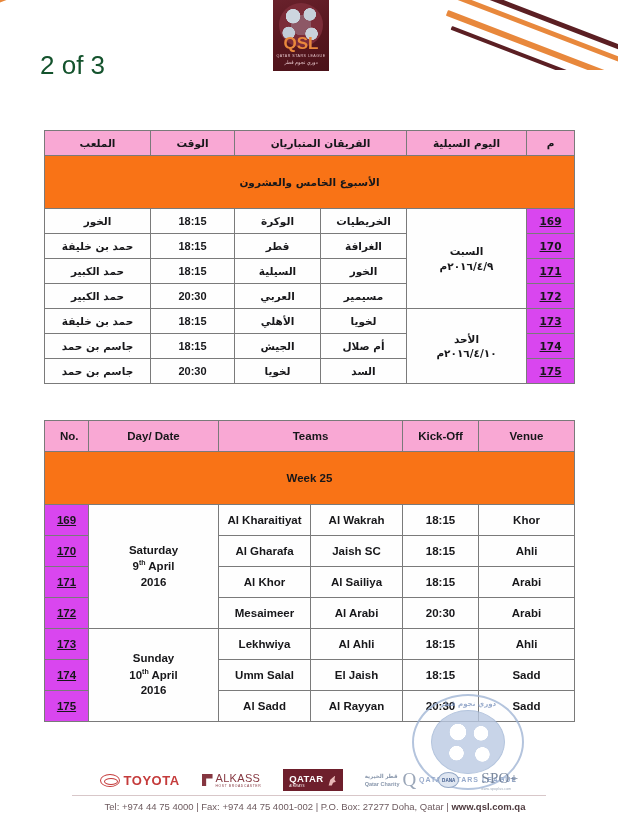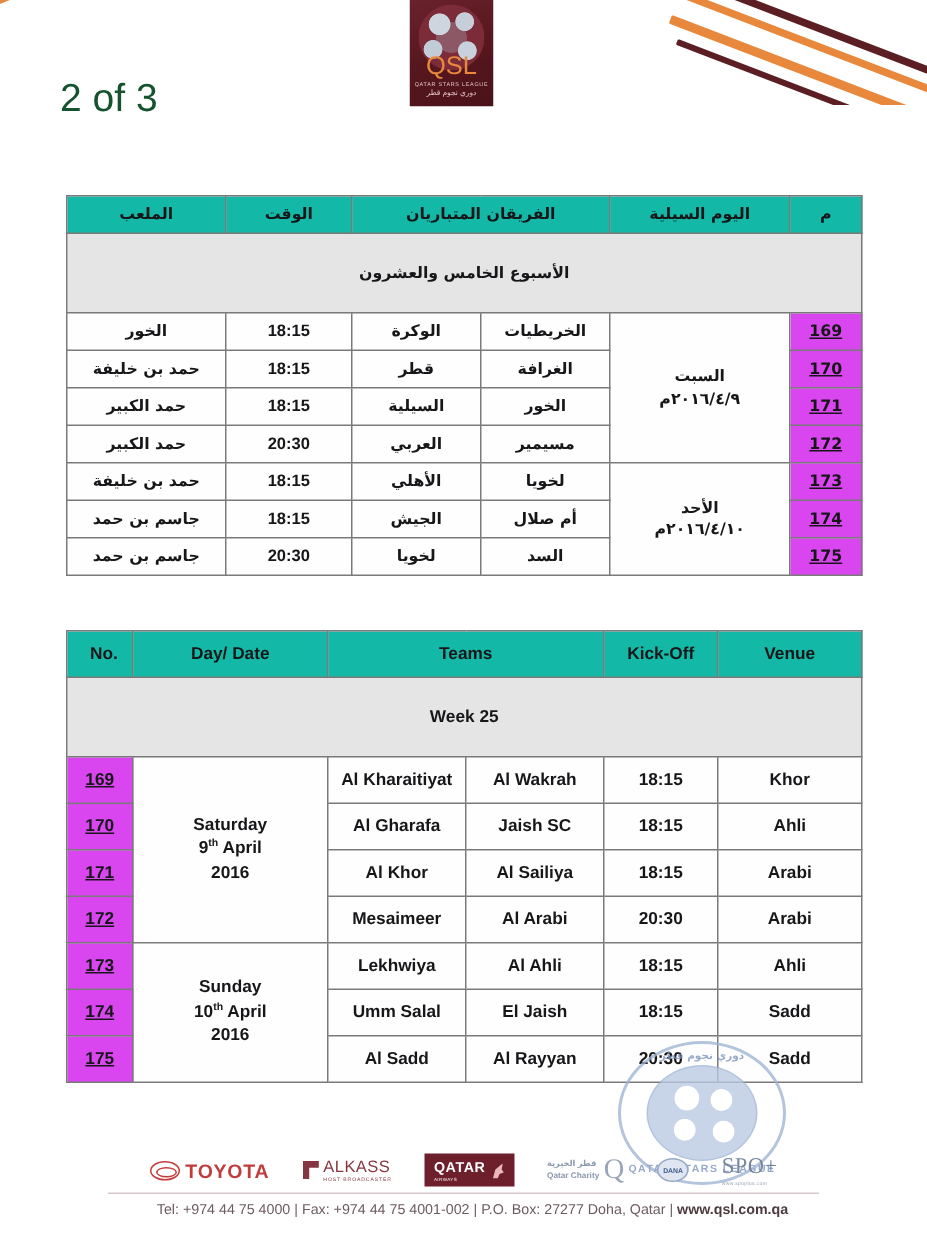--- a/index.html
+++ b/index.html
@@ -39,35 +39,35 @@
     position: absolute; left: 50%; top: 16px; transform: translateX(-50%);
     width: 44px; height: 44px; border-radius: 50%;
     background:
       radial-gradient(circle at 32% 30%, #cdd6df 0 7px, transparent 7.5px),
       radial-gradient(circle at 70% 26%, #c6cfd9 0 6px, transparent 6.5px),
       radial-gradient(circle at 22% 68%, #c2ccd7 0 6px, transparent 6.5px),
       radial-gradient(circle at 74% 70%, #c9d2dc 0 6px, transparent 6.5px),
       radial-gradient(circle at 50% 50%, #8d5866 0 10px, transparent 10.5px),
       #7b2c38;
   }
-  .logo-qsl { position: relative; font-size: 17px; font-weight: normal; color: #e8883c; letter-spacing: 0px; line-height: 1; margin-top: 48px; }
+  .logo-qsl { position: relative; font-size: 17px; font-weight: bold; color: #e8883c; letter-spacing: 0px; line-height: 1; margin-top: 48px; }
   .logo-sub1 { position: relative; font-size: 3.6px; color: #e3c3c8; letter-spacing: .5px; margin-top: 2px; }
   .logo-sub2 { position: relative; font-size: 5px; color: #e3c3c8; margin-top: 1px; }
 
   
   table { border-collapse: collapse; table-layout: fixed; }
   .sched { position: absolute; background: #fff; }
   .sched td, .sched th {
     border: 1px solid #7a7a7a;
     text-align: center; vertical-align: middle;
     color: #17171a; background: #fefefe;
     font-weight: bold;
   }
-  .sched .hdr { background: #14b8a6; font-size: 11px; padding: 5px 15px; }
-  .sched .weekrow td { background: #e5e5e5; font-size: 11px; padding: 20px 2px; }
+  .sched .hdr { background: #f9a8d4; font-size: 11px; padding: 5px 15px; }
+  .sched .weekrow td { background: #f97316; font-size: 11px; padding: 20px 2px; }
   .sched .numcell { background: #d946ef; font-size: 11px; text-decoration: underline; }
   .sched .datecell { background: #fefefe; font-size: 11px; line-height: 1.35; }
 
   
   #arabic-table { left: 44px; top: 130px; width: 530px; direction: rtl; }
   #arabic-table td { height: 25px; font-size: 10.5px; font-family: "DejaVu Sans", sans-serif; }
   #arabic-table .hdr { font-size: 10.5px; }
   #arabic-table .timecell { font-family: "Liberation Sans", sans-serif; font-size: 11px; }
 
   

